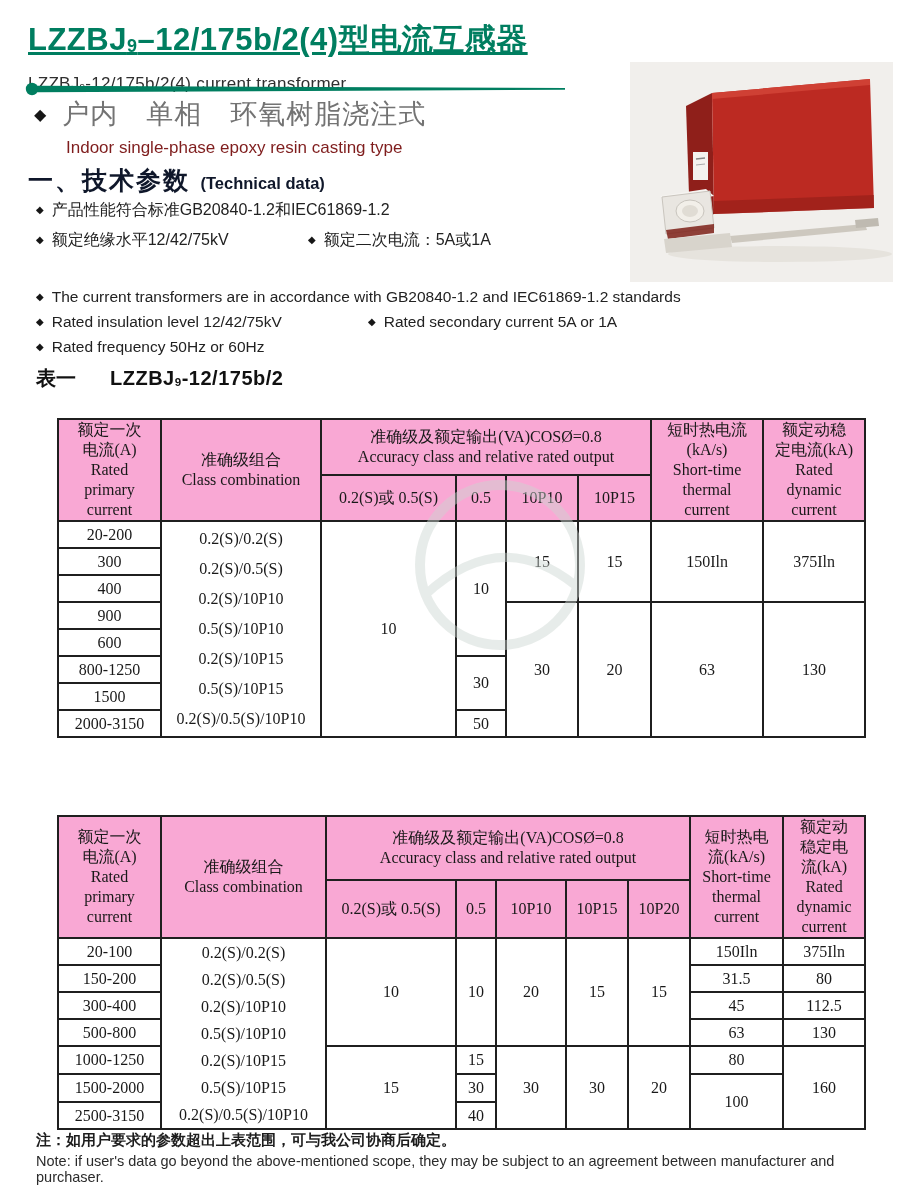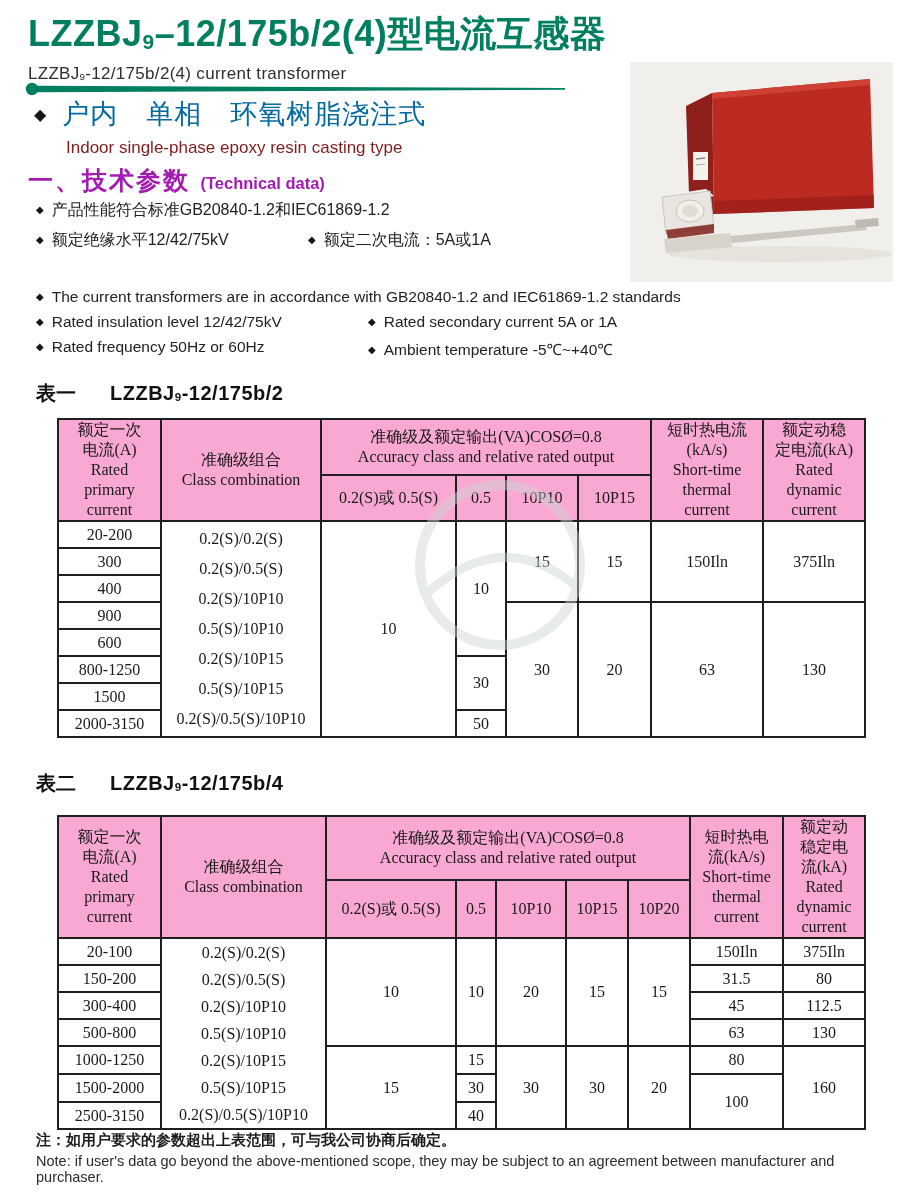--- a/index.html
+++ b/index.html
@@ -1,37 +1,37 @@
 <!DOCTYPE html>
 <html><head>
 <meta charset="utf-8">
 <style>
   html,body { margin:0; padding:0; background:#ffffff; }
   .page { position:relative; width:900px; height:1198px; background:#ffffff; overflow:hidden;
           font-family:"Liberation Sans", sans-serif; color:#1c1c1c; }
 
   
   .hdr { position:absolute; left:28px; top:14px; }
-  .title { font-size:36px; font-weight:bold; color:#007e60; letter-spacing:0.5px; line-height:40px; }
+  .title { font-size:31px; font-weight:bold; color:#007e60; letter-spacing:0.5px; line-height:52px;text-decoration:underline; }
   .title sub, .subtitle sub, .tbl-model sub { font-size:0.58em; vertical-align:-0.12em; }
   .subtitle { font-size:17px; color:#2f2f2f; margin-top:2px; letter-spacing:0.3px; }
   .divider { position:absolute; left:25px; top:82px; }
 
   
   .photo { position:absolute; left:630px; top:62px; width:263px; height:220px; }
 
   
   .intro { position:absolute; left:34px; top:96px; }
   .intro-row { display:flex; align-items:center; }
   .intro-diamond { font-size:16px; margin-right:16px; color:#161616; }
-  .intro-cn { font-size:27px; font-weight:500; letter-spacing:1px; color:#0369a1; }
+  .intro-cn { font-size:27px; font-weight:500; letter-spacing:1px; color:#737373; }
   .intro-en { font-size:17px; color:#7f1d1d; margin:6px 0 0 32px; }
 
   
-  .section { position:absolute; left:28px; top:164px; color:#a21caf; }
+  .section { position:absolute; left:28px; top:164px; color:#0f172a; }
   .section .cn { font-size:25px; font-weight:bold; letter-spacing:2px; }
   .section .en { font-size:16.5px; font-weight:600; margin-left:6px; }
 
   
   .specs { position:absolute; left:36px; top:200px; width:840px; }
   .spec-row { position:relative; height:30px; }
   .spec-row.en { height:25px; }
   .spec { position:absolute; top:0; white-space:nowrap; font-size:16px; color:#222; }
   .spec-row.en .spec { font-size:15.5px;margin-top:28px; }
   .b { font-size:10px; vertical-align:2px; margin-right:8px; color:#161616; }
@@ -123,25 +123,24 @@
     </div>
     <div class="spec-row en">
       <span class="spec"><span class="b">◆</span><span>The current transformers are in accordance with GB20840-1.2 and IEC61869-1.2 standards</span></span>
     </div>
     <div class="spec-row en">
       <span class="spec"><span class="b">◆</span><span>Rated insulation level 12/42/75kV</span></span>
       <span class="spec c2en"><span class="b">◆</span><span>Rated secondary current 5A or 1A</span></span>
     </div>
     <div class="spec-row en">
       <span class="spec"><span class="b">◆</span><span>Rated frequency 50Hz or 60Hz</span></span>
-      <span class="spec c2en"><span class="b">◆</span><span>Ambient temperature -5℃~+40℃</span></span>
-    </div>
-  </div>
-
-  <div class="tbl-head" style="left:36px; top:380px;">
+    </div>
+  </div>
+
+  <div class="tbl-head" style="left:36px; top:365px;">
     <span>表一</span><span class="tbl-model"><span>LZZBJ</span><sub>9</sub><span>-12/175b/2</span></span>
   </div>
 
   <table class="dtable t1" style="left:57px; top:418px; width:807px;">
     <colgroup>
       <col style="width:103px">
         <col style="width:160px">
         <col style="width:135px">
         <col style="width:50px">
       <col style="width:72px">
@@ -225,23 +224,20 @@
     </tbody>
   </table>
 
   <div class="watermark">
     <svg width="210" height="200" viewBox="0 0 210 200">
       <circle cx="105" cy="100" r="80" fill="none" stroke="#ccd6d1" stroke-width="10"></circle>
       <path d="M30,130 Q105,60 180,120" fill="none" stroke="#ccd6d1" stroke-width="9"></path>
     </svg>
   </div>
 
-  <div class="tbl-head" style="left:36px; top:770px;">
-    <span>表二</span><span class="tbl-model"><span>LZZBJ</span><sub>9</sub><span>-12/175b/4</span></span>
-  </div>
 
   <table class="dtable t2" style="left:57px; top:815px; width:807px;">
     <colgroup>
       <col style="width:103px">
         <col style="width:165px">
         <col style="width:130px">
         <col style="width:40px">
       <col style="width:70px">
         <col style="width:62px">
         <col style="width:62px">

